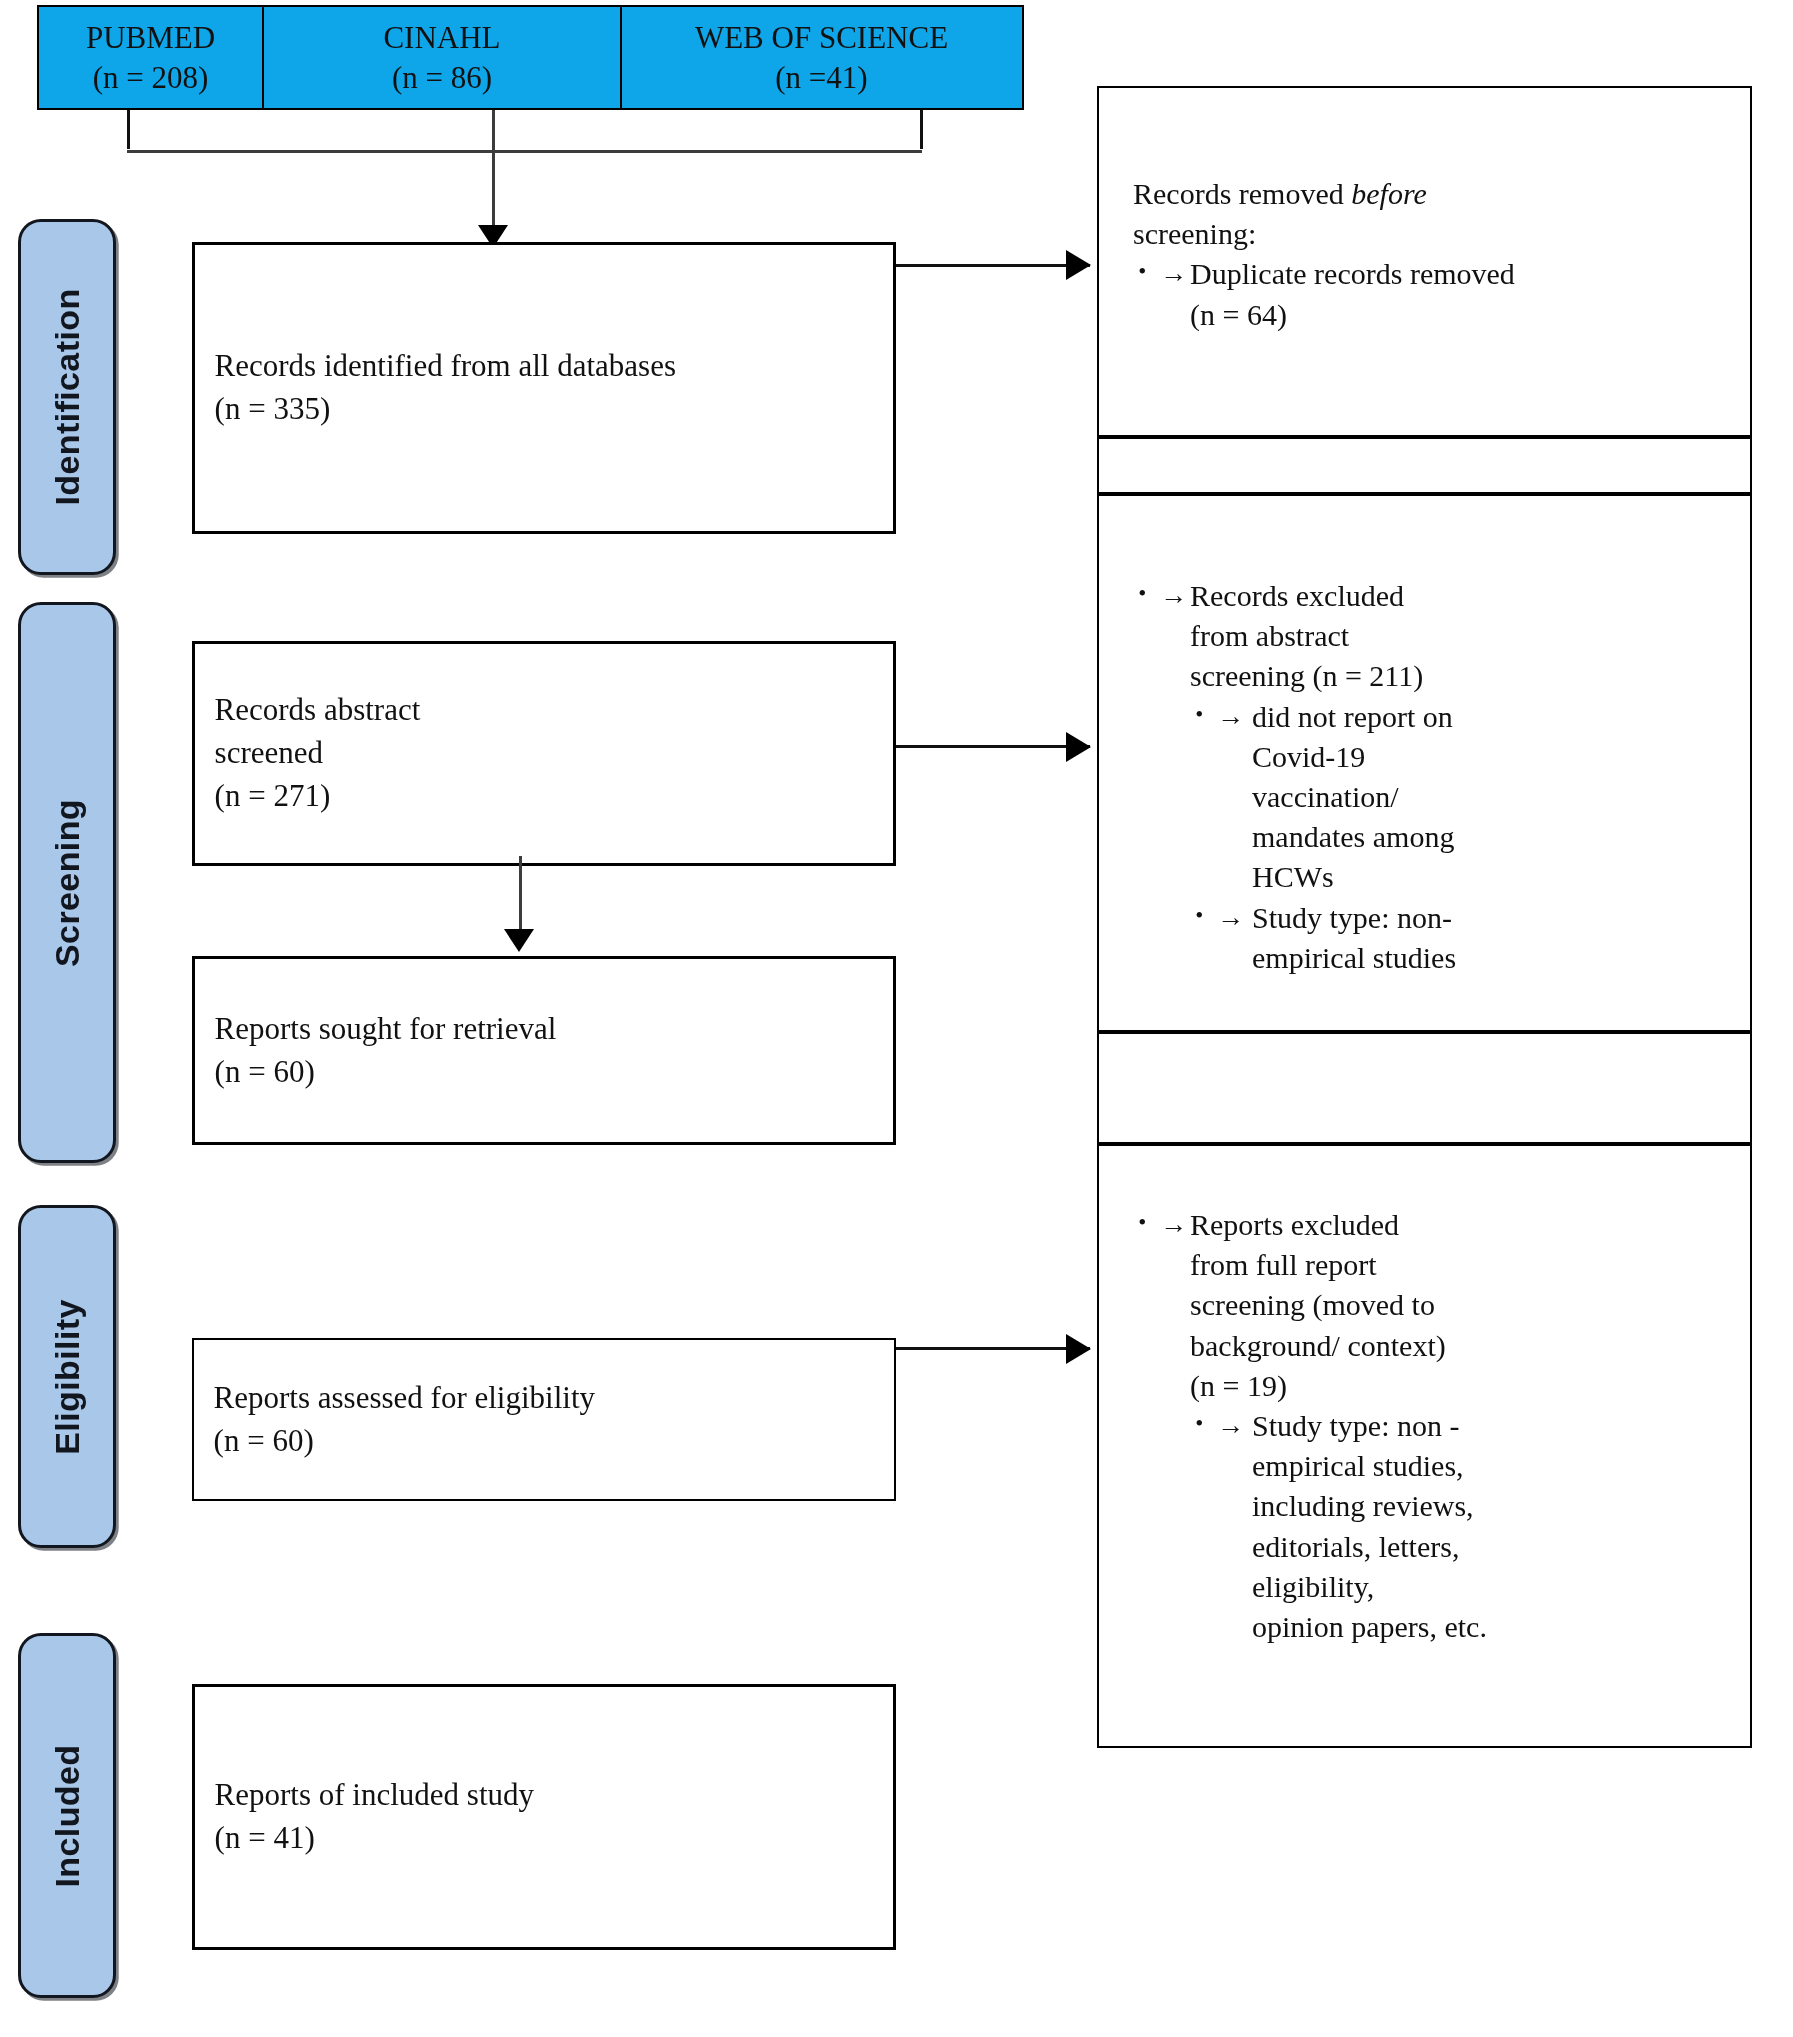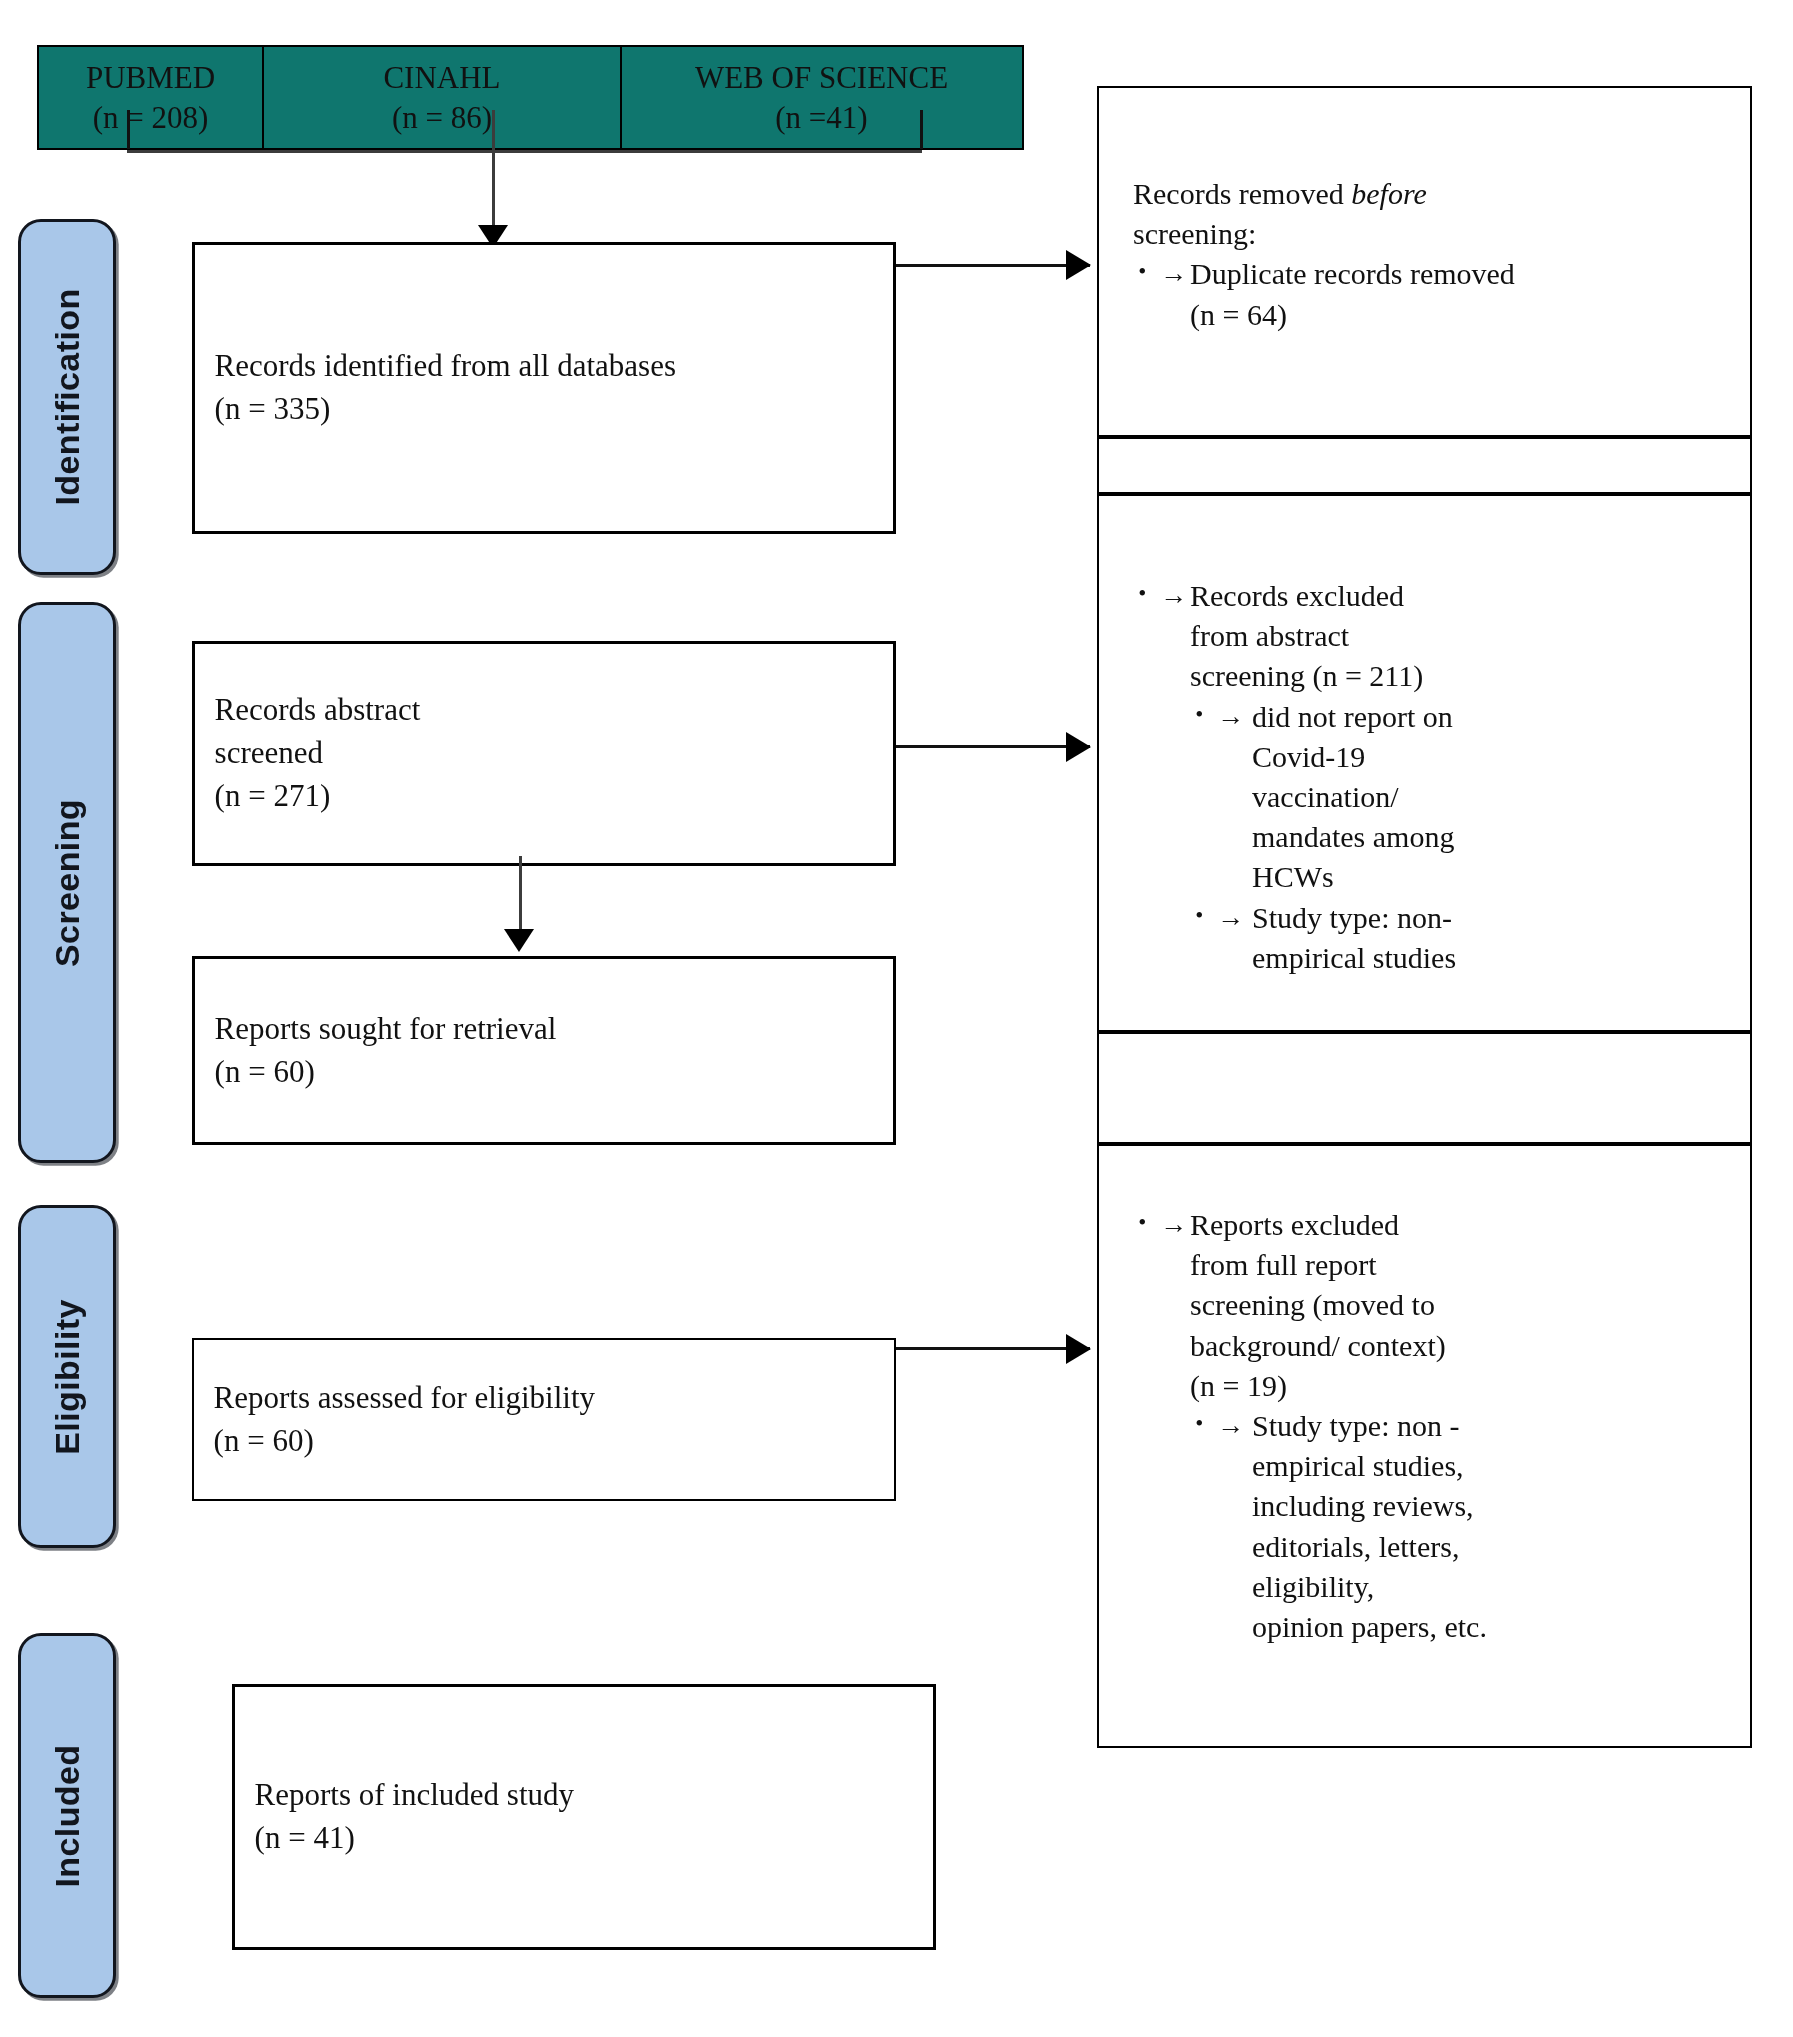--- a/index.html
+++ b/index.html
@@ -19,22 +19,21 @@
   
   .source-row {
     position: absolute;
     left: 37px;
     top: 5.3px;
     width: 987px;
     height: 105px;
     display: flex;
     border: 2.7px solid #000000;
     box-sizing: border-box;
-    background: #0f766e;
-    margin-top: 40px;
+    background: #0ea5e9;
   }
   .source-cell {
     flex: 0 0 auto;
     border-right: 2.7px solid #000000;
     box-sizing: border-box;
     display: flex;
     flex-direction: column;
     align-items: center;
     justify-content: center;
     font-size: 31px;
@@ -206,21 +205,21 @@
   <div class="flowbox" style="left:192px; top:956px; width:704px; height:189px;">
     <span class="ln">Reports sought for retrieval</span>
     <span class="ln">(n = 60)</span>
   </div>
 
   <div class="flowbox" style="left:192px; top:1338px; width:704px; height:163px; border-width:2.7px;">
     <span class="ln">Reports assessed for eligibility</span>
     <span class="ln">(n = 60)</span>
   </div>
 
-  <div class="flowbox" style="left:192px; top:1684px; width:704px; height:266px;margin-left:40px;">
+  <div class="flowbox" style="left:192px; top:1684px; width:704px; height:266px;">
     <span class="ln">Reports of included study</span>
     <span class="ln">(n = 41)</span>
   </div>
 
   <div class="vline" style="left:519px; top:856px; height:77px;"></div>
   <div class="arrow-down" style="left:504px; top:929px;"></div>
 
   <div class="hline-dark" style="left:896px; top:264px; width:194px;"></div>
   <div class="arrow-right" style="left:1066px; top:250px;"></div>
 

